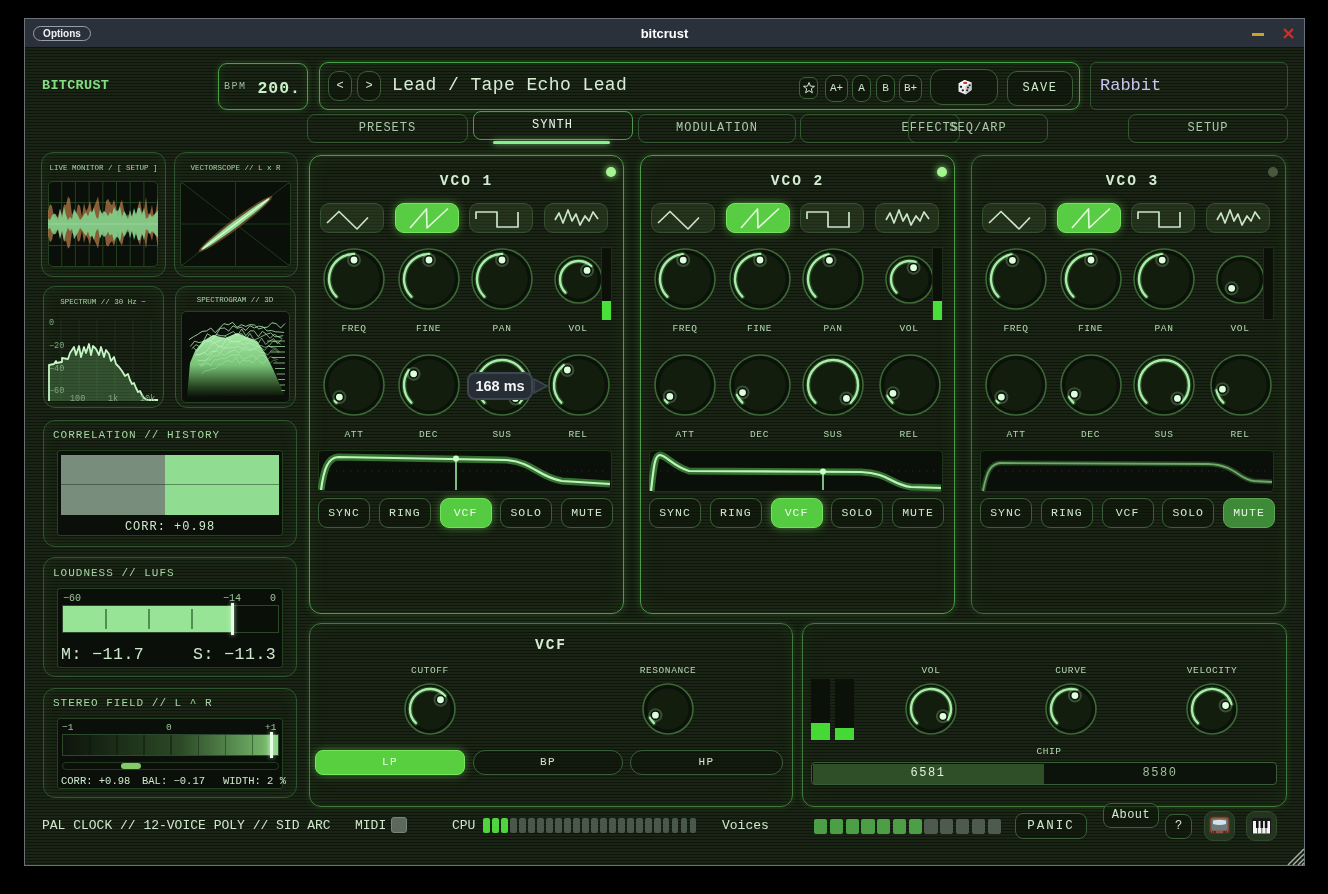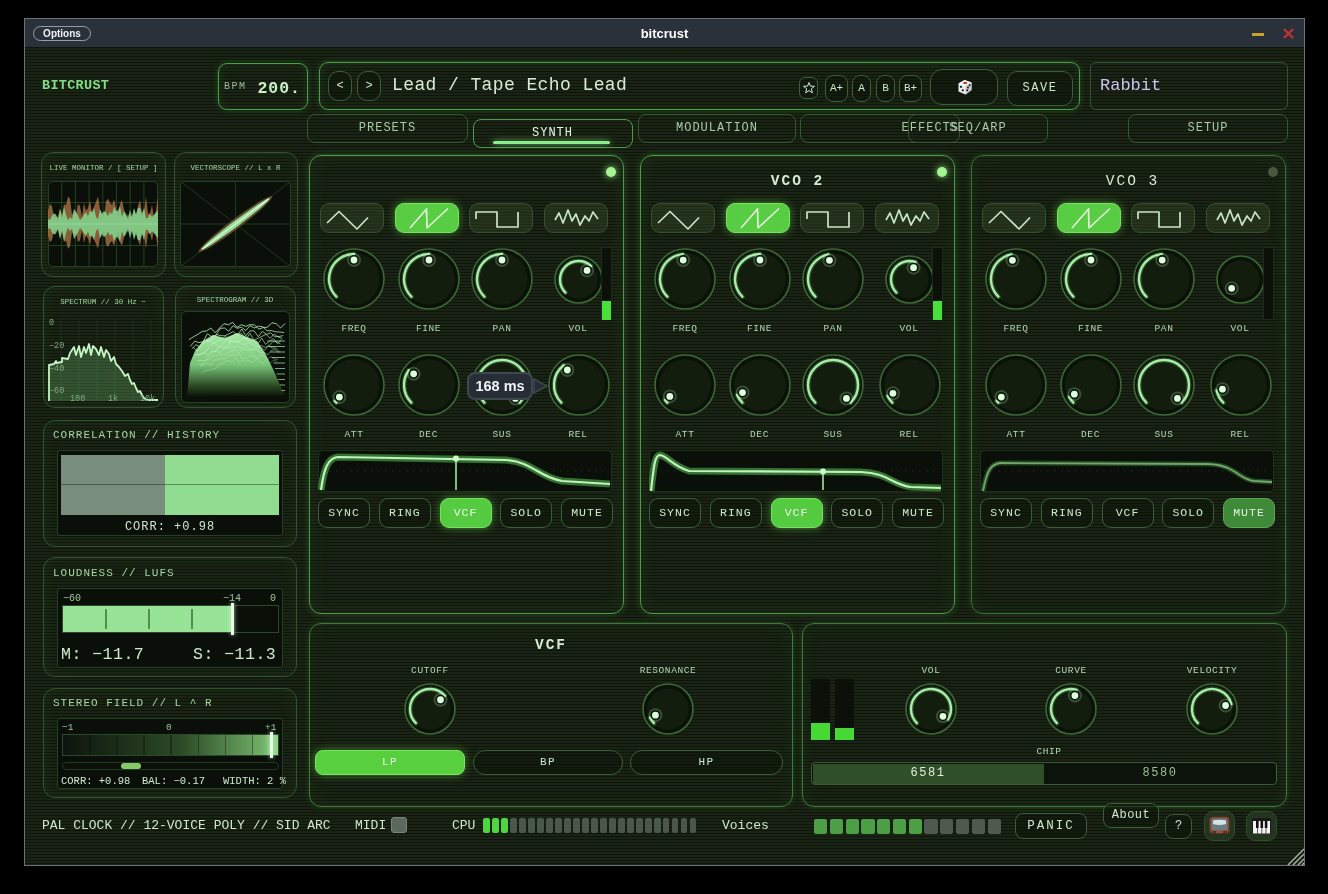--- a/index.html
+++ b/index.html
@@ -64,21 +64,21 @@
 <circle cx="7" cy="8.8" r="1.15" fill="#1c1c1c"></circle>
         <circle cx="8.8" cy="12.3" r="1.15" fill="#1c1c1c"></circle>
 <circle cx="14" cy="9.4" r="1" fill="#1c1c1c"></circle>
         <circle cx="15.6" cy="7.2" r="1" fill="#1c1c1c"></circle>
         <circle cx="13.2" cy="12.2" r="1" fill="#1c1c1c"></circle>
 </svg>
 <div class="btn" style="left:982px;top:24px;width:66px;height:35px;font-size:12px;letter-spacing:1.5px;line-height:33px;border-radius:10px">SAVE</div>
 <div class="abs" style="left:1065px;top:15px;width:198px;height:48px;border:1.5px solid #2f5530;border-radius:6px"></div>
 <div class="abs" style="left:1075px;top:29px;color:#c7c3ee;font-size:17px">Rabbit</div>
 <div class="abs" style="left:282px;top:67px;width:161px;height:29px;border:1.5px solid #33582f;border-radius:8px;color:#a9c9a7;font-size:12px;letter-spacing:1px;text-align:center;line-height:27px">PRESETS</div>
-<div class="abs" style="left:447.5px;top:72px;width:160px;height:29px;border:1.5px solid #4d9a4b;border-radius:8px;color:#e9f7e9;font-size:12px;letter-spacing:1px;text-align:center;line-height:27px">SYNTH</div>
+<div class="abs" style="left:447.5px;top:64px;width:160px;height:29px;border:1.5px solid #4d9a4b;border-radius:8px;color:#e9f7e9;font-size:12px;letter-spacing:1px;text-align:center;line-height:27px">SYNTH</div>
 <div class="abs" style="left:613px;top:67px;width:158px;height:29px;border:1.5px solid #33582f;border-radius:8px;color:#a9c9a7;font-size:12px;letter-spacing:1px;text-align:center;line-height:27px">MODULATION</div>
 <div class="abs" style="left:775px;top:67px;width:160px;height:29px;border:1.5px solid #33582f;border-radius:8px;color:#a9c9a7;font-size:12px;letter-spacing:1px;text-align:right;line-height:27px">EFFECTS</div>
 <div class="abs" style="left:883px;top:67px;width:140px;height:29px;border:1.5px solid #33582f;border-radius:8px;color:#a9c9a7;font-size:12px;letter-spacing:1px;text-align:center;line-height:27px">SEQ/ARP</div>
 <div class="abs" style="left:1103px;top:67px;width:160px;height:29px;border:1.5px solid #33582f;border-radius:8px;color:#a9c9a7;font-size:12px;letter-spacing:1px;text-align:center;line-height:27px">SETUP</div>
 <div class="abs" style="left:468px;top:93.5px;width:117px;height:3px;background:#8aef8a;border-radius:2px;box-shadow:0 0 6px rgba(140,240,140,0.8)"></div>
 <div class="pan" style="left:16px;top:104.5px;width:124.5px;height:125.5px"></div>
 <div class="ttl" style="left:20px;top:117px;width:117px">LIVE MONITOR / [ SETUP ]</div>
 <div class="scr" style="left:23px;top:134px;width:110px;height:86px"></div>
 <svg class="abs" style="left:23px;top:134px;width:110px;height:86px">
         <line x1="13.7" y1="0" x2="13.7" y2="86" stroke="#21401f" stroke-width="1"></line>
@@ -200,20 +200,21 @@
 <div class="abs" style="left:226.7px;top:688px;width:1.5px;height:20px;background:rgba(8,16,6,0.4)"></div>
 <div class="abs" style="left:245px;top:685px;width:3px;height:26px;background:#e6ffe6;box-shadow:0 0 4px rgba(220,255,220,0.8)"></div>
 <div class="abs" style="left:40px;top:715px;color:#5d805d;font-size:7px">L</div>
 <div class="abs" style="left:247px;top:715px;color:#5d805d;font-size:7px">R</div>
 <div class="abs" style="left:37px;top:715px;width:217px;height:8px;border:1px solid #223a20;background:#0a1008;border-radius:4px"></div>
 <div class="abs" style="left:96px;top:716px;width:20px;height:6px;background:#84ca69;border-radius:3px"></div>
 <div class="vutext" style="left:36px;top:728px;font-size:10.5px">CORR: +0.98</div>
 <div class="vutext" style="left:117px;top:728px;font-size:10.5px">BAL: −0.17</div>
 <div class="vutext" style="left:198px;top:728px;font-size:10.5px">WIDTH: 2 %</div>
 <div class="pan vco" style="left:284px;top:108px;width:315px;height:459px"></div>
+<div class="abs" style="left:284px;top:126px;width:315px;text-align:center;color:#d5ecd3;font-size:14.5px;font-weight:bold;letter-spacing:2px">VCO 1</div>
 <div class="abs" style="left:581px;top:120px;width:10px;height:10px;border-radius:50%;background:#a5f593;box-shadow:0 0 7px rgba(150,250,130,0.9)"></div>
 <div class="wbtn" style="left:294.6px;top:156px;width:64px;height:30px">
         <svg style="position:absolute;left:0;top:0;width:64px;height:30px">
           <path d="M6 19 L18 7.5 L36 25 L47 13.5" fill="none" stroke="#c9e4c9" stroke-width="1.7" stroke-linejoin="round"></path>
         </svg>
       </div>
 <div class="wbtn wsel" style="left:369.5px;top:156px;width:64px;height:30px">
         <svg style="position:absolute;left:0;top:0;width:64px;height:30px">
           <path d="M14 24 L30.5 5 L31 24 L52 4.5" fill="none" stroke="#e2f8da" stroke-width="1.7" stroke-linejoin="round"></path>
         </svg>
@@ -419,21 +420,21 @@
         <path d="M2 41 C5 14 6 5 11 5 C18 6 24 16 40 21 L212 22 C240 23 243 35 262 37 L292 38" fill="none" stroke="#bff3bd" stroke-width="2.2"></path>
         <line x1="174" y1="21.5" x2="174" y2="40" stroke="#9fe89f" stroke-width="1.6"></line>
         <circle cx="174" cy="21.5" r="3" fill="#ccffcc"></circle>
       </svg>
 <div class="btn" style="left:624.0px;top:450.5px;width:52px;height:30px;font-size:11.5px;letter-spacing:1px;line-height:28px;">SYNC</div>
 <div class="btn" style="left:684.8px;top:450.5px;width:52px;height:30px;font-size:11.5px;letter-spacing:1px;line-height:28px;">RING</div>
 <div class="btn" style="left:745.5px;top:450.5px;width:52px;height:30px;font-size:11.5px;letter-spacing:1px;line-height:28px;background:#55cb41;border:1.5px solid #74e25c;color:#ecffec;box-shadow:0 0 8px rgba(110,230,90,0.5)">VCF</div>
 <div class="btn" style="left:806.2px;top:450.5px;width:52px;height:30px;font-size:11.5px;letter-spacing:1px;line-height:28px;">SOLO</div>
 <div class="btn" style="left:867.0px;top:450.5px;width:52px;height:30px;font-size:11.5px;letter-spacing:1px;line-height:28px;">MUTE</div>
 <div class="pan vco3" style="left:946px;top:108px;width:315px;height:459px"></div>
-<div class="abs" style="left:946px;top:126px;width:323px;text-align:center;color:#d5ecd3;font-size:14.5px;font-weight:normal;letter-spacing:2px">VCO 3</div>
+<div class="abs" style="left:946px;top:126px;width:323px;text-align:center;color:#d5ecd3;font-size:14.5px;font-weight:bold;letter-spacing:2px">VCO 3</div>
 <div class="abs" style="left:1243px;top:120px;width:10px;height:10px;border-radius:50%;background:#49583f"></div>
 <div class="wbtn" style="left:956.6px;top:156px;width:64px;height:30px">
         <svg style="position:absolute;left:0;top:0;width:64px;height:30px">
           <path d="M6 19 L18 7.5 L36 25 L47 13.5" fill="none" stroke="#c9e4c9" stroke-width="1.7" stroke-linejoin="round"></path>
         </svg>
       </div>
 <div class="wbtn wsel" style="left:1031.5px;top:156px;width:64px;height:30px">
         <svg style="position:absolute;left:0;top:0;width:64px;height:30px">
           <path d="M14 24 L30.5 5 L31 24 L52 4.5" fill="none" stroke="#e2f8da" stroke-width="1.7" stroke-linejoin="round"></path>
         </svg>

